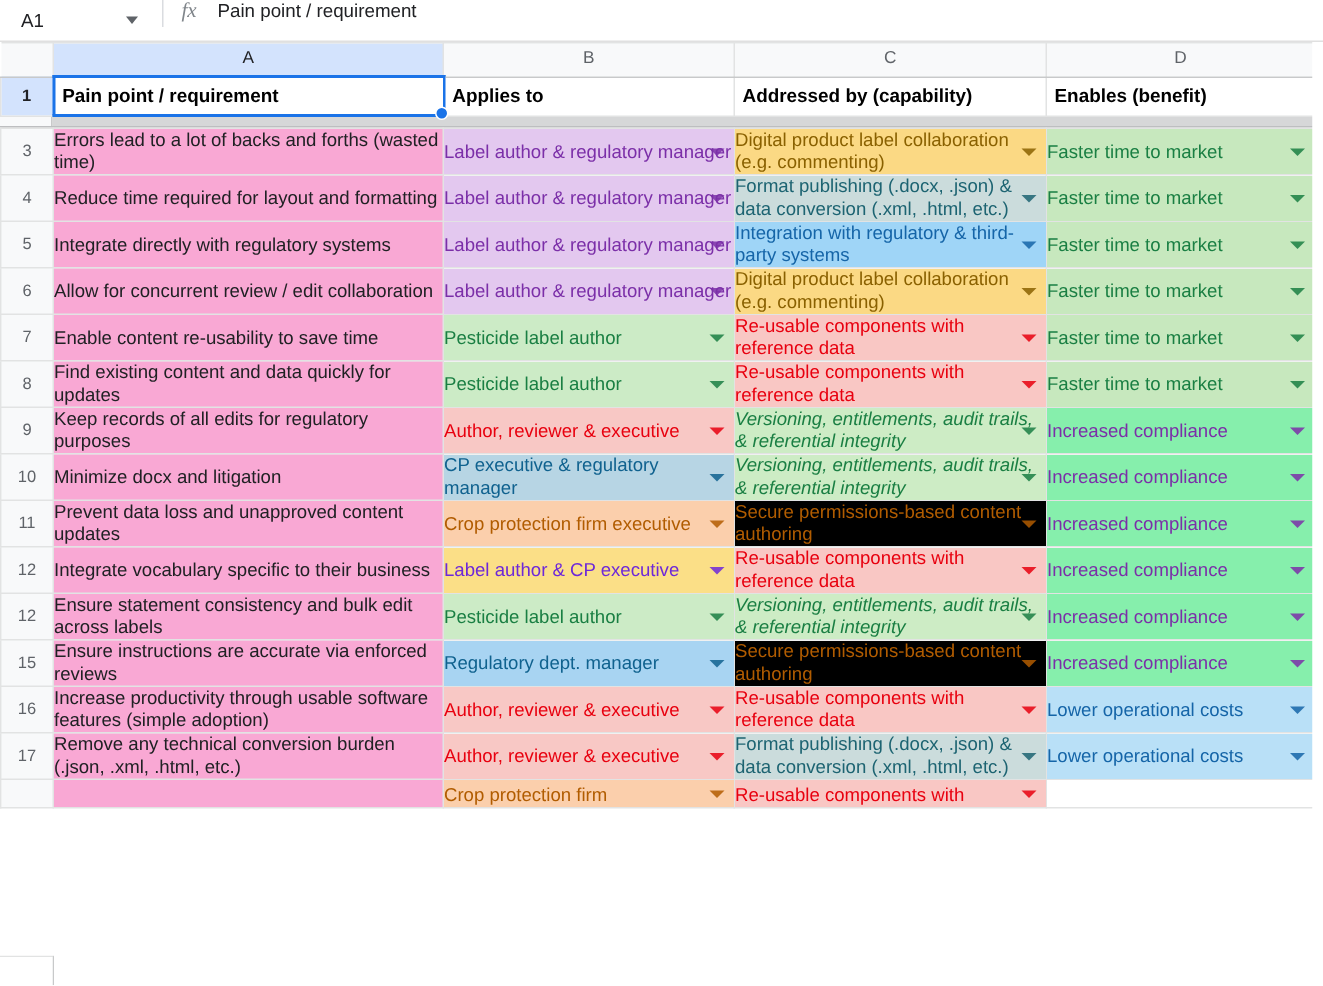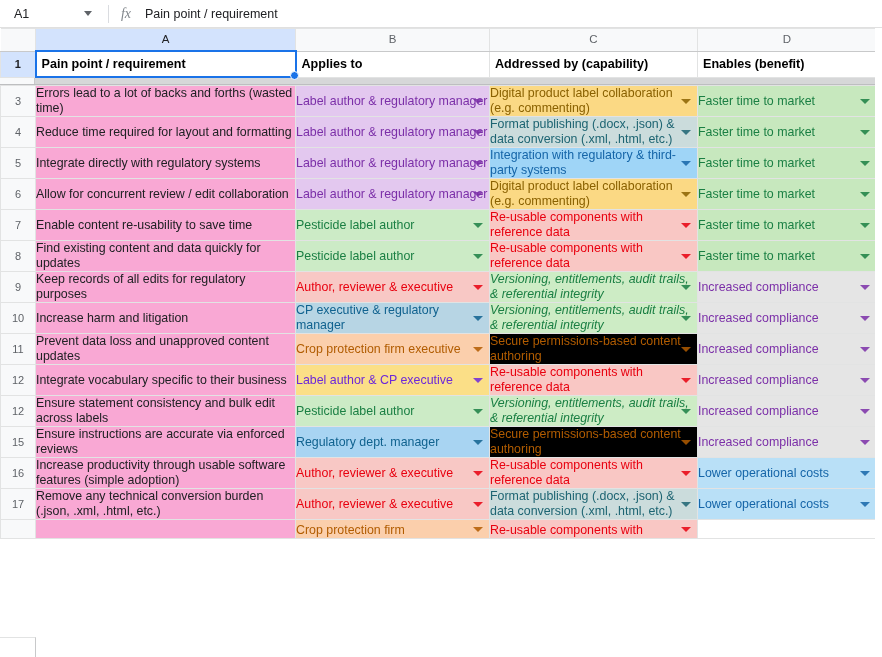--- a/index.html
+++ b/index.html
@@ -9,21 +9,21 @@
     width: 882px;
     height: 657px;
     overflow: hidden;
     font-family: "Liberation Sans", sans-serif;
   }
 
   
   #formula-bar {
     height: 28px;
     display: flex;
-    align-items: center;
+    align-items: flex-start;
     background: #ffffff;
     border-bottom: 1px solid #e0e0e0;
     box-sizing: border-box;
   }
   #name-box {
     width: 108px;
     height: 27px;
     display: flex;
     align-items: center;
     padding-left: 14px;
@@ -207,21 +207,21 @@
   .t-blue    { background:#a8d4f2; color:#10628f; }
 
   .t-amber    { background:#fbd984; color:#8a6100; }
   .t-slate    { background:#cbdcdc; color:#1d6472; }
   .t-skyblue  { background:#9fd5f7; color:#1565a8; }
   .t-salmon   { background:#f9c7c4; color:#e8000f; }
   .t-mint     { background:#cdecc5; color:#1a7f43;font-style:italic; }
   .t-peach    { background:#000000; color:#b15c00; }
 
   .t-lgreen   { background:#c7e8be; color:#1a7f43; }
-  .t-lilac    { background:#e5e5e5; color:#7b2fa8; }
+  .t-lilac    { background:#86efac; color:#7b2fa8; }
   .t-lblue    { background:#b9e0f7; color:#1565a8; }
 
   
   tr.partial td { height: 14px; overflow: hidden; }
   tr.partial td.cell, tr.partial td.chip {
     padding-top: 3px;
     padding-bottom: 0;
   }
 
   
@@ -342,21 +342,21 @@
         </tr>
         <tr>
           <td class="rownum">9</td>
           <td class="cell plain">Keep records of all edits for regulatory purposes</td>
           <td class="chip t-red"><span>Author, reviewer &amp; executive</span><span class="dd"></span></td>
           <td class="chip t-mint"><span>Versioning, entitlements, audit trails, &amp; referential integrity</span><span class="dd"></span></td>
           <td class="chip t-lilac"><span>Increased compliance</span><span class="dd"></span></td>
         </tr>
         <tr>
           <td class="rownum">10</td>
-          <td class="cell plain">Increase harm and litigation</td>
+          <td class="cell plain">Minimize docx and litigation</td>
           <td class="chip t-steel"><span>CP executive &amp; regulatory manager</span><span class="dd"></span></td>
           <td class="chip t-mint"><span>Versioning, entitlements, audit trails, &amp; referential integrity</span><span class="dd"></span></td>
           <td class="chip t-lilac"><span>Increased compliance</span><span class="dd"></span></td>
         </tr>
         <tr>
           <td class="rownum">11</td>
           <td class="cell plain">Prevent data loss and unapproved content updates</td>
           <td class="chip t-orange"><span>Crop protection firm executive</span><span class="dd"></span></td>
           <td class="chip t-peach"><span>Secure permissions-based content authoring</span><span class="dd"></span></td>
           <td class="chip t-lilac"><span>Increased compliance</span><span class="dd"></span></td>

